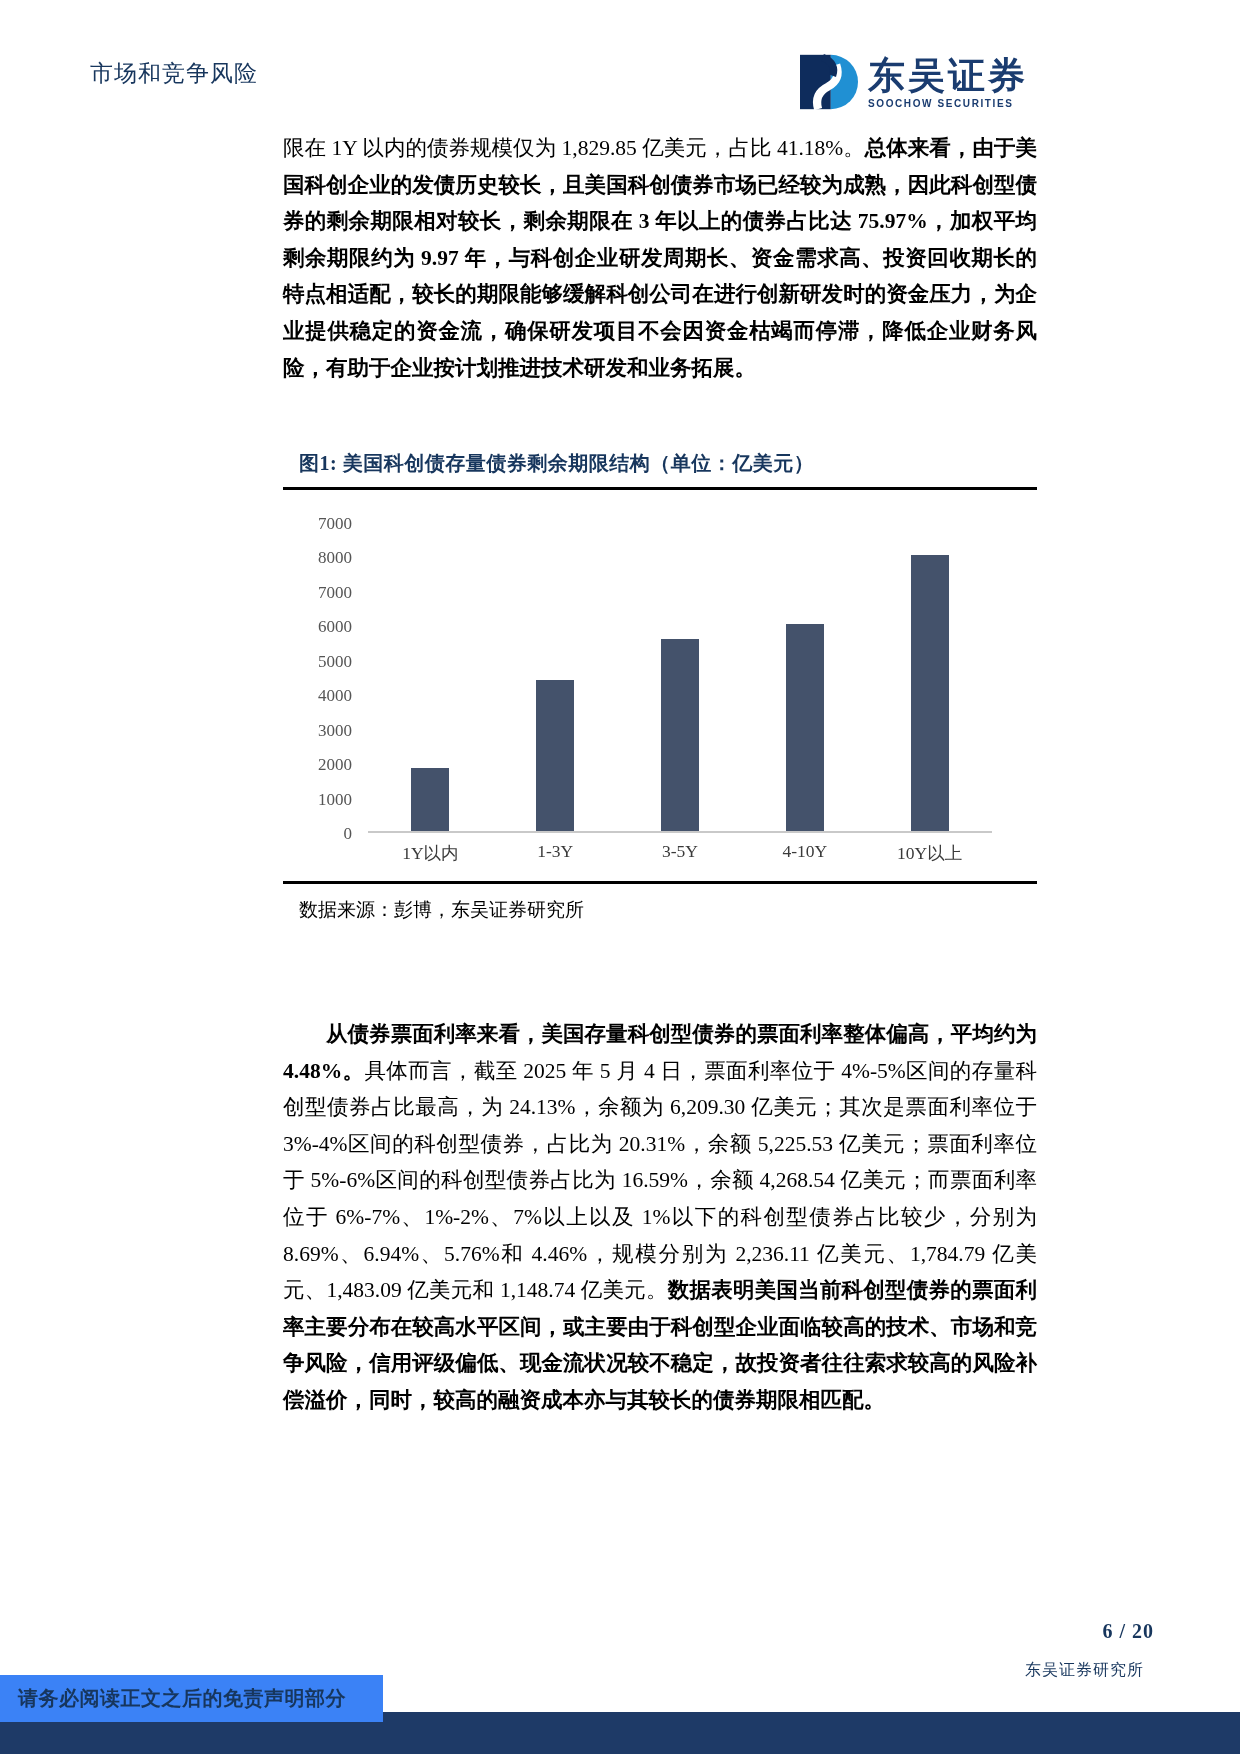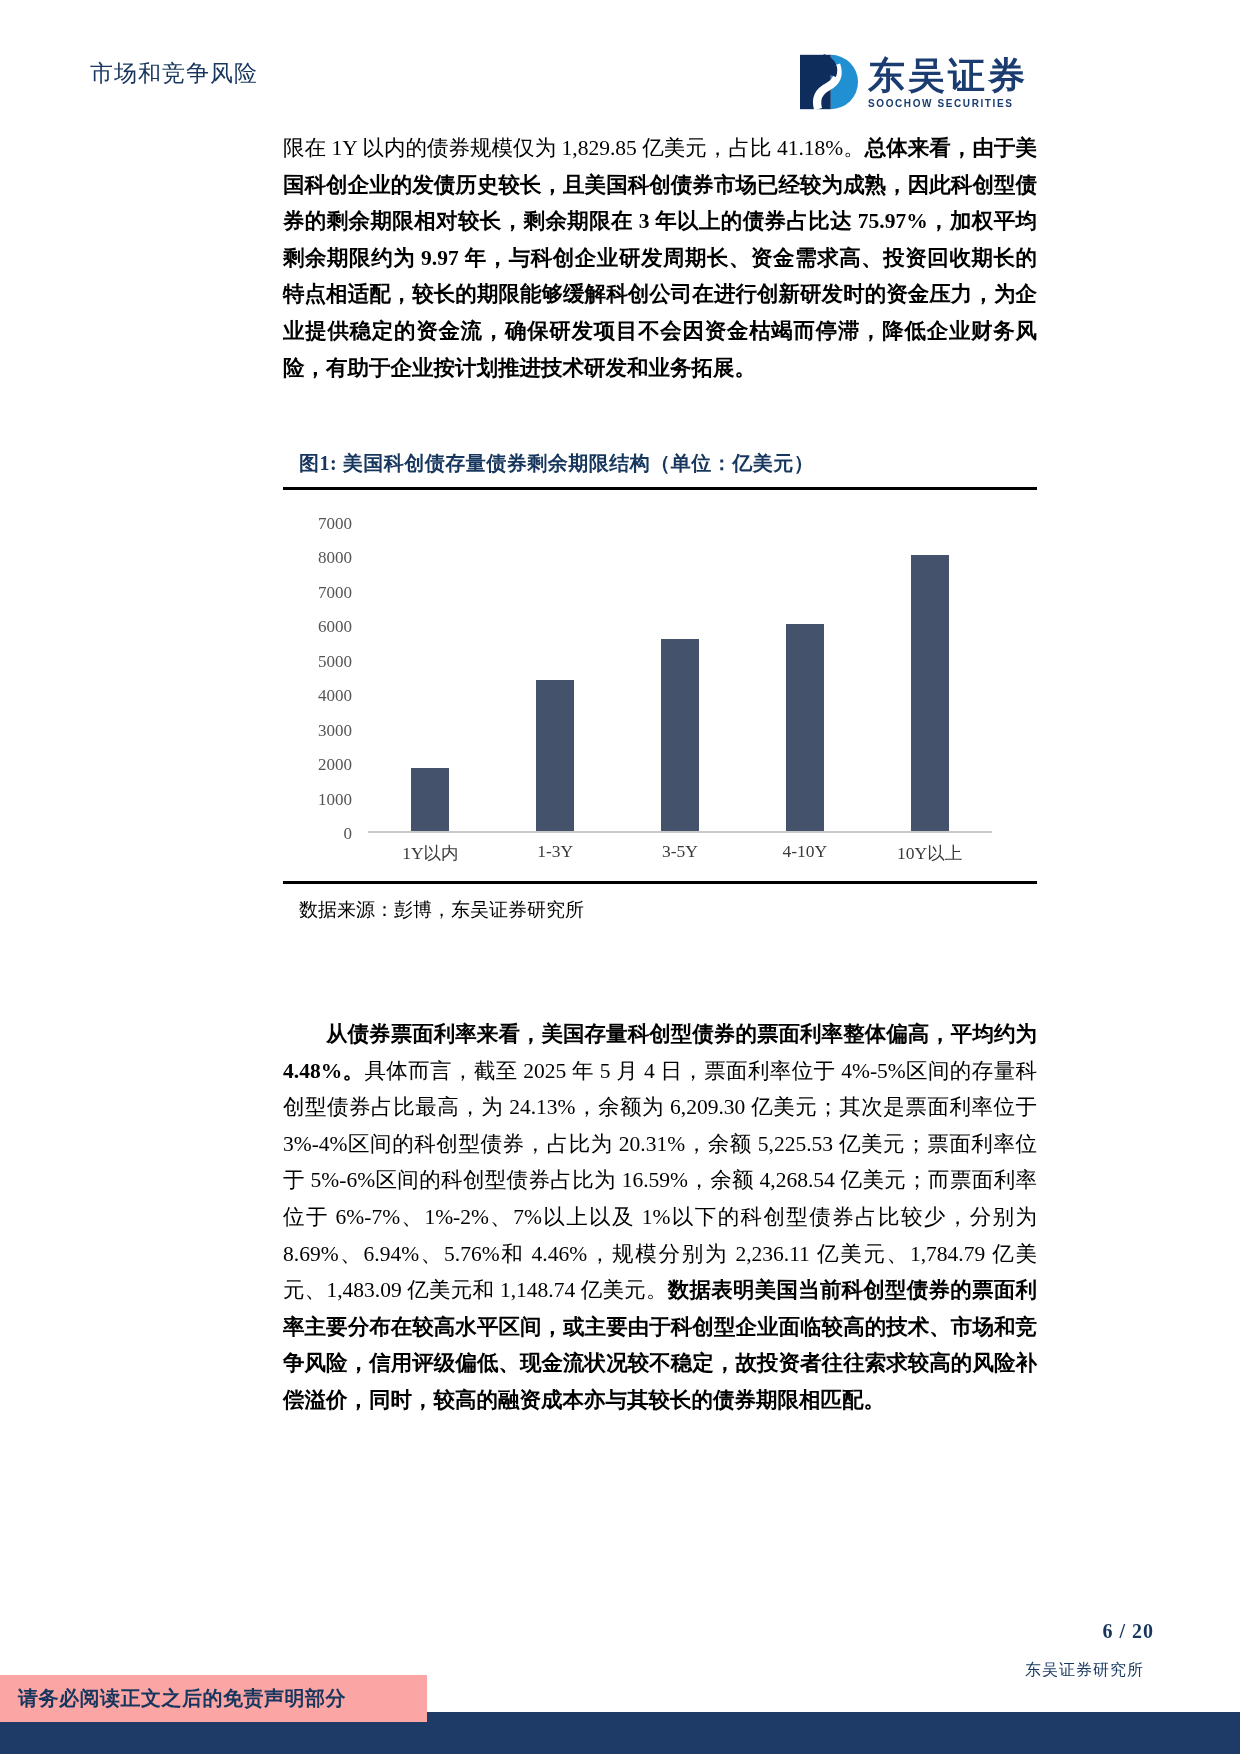--- a/index.html
+++ b/index.html
@@ -72,22 +72,22 @@
   }
   .institute {
     position:absolute; right:96px; top:1660px;
     font-size:16px; color:#17365d; letter-spacing:1px;
   }
   .bottom-bar {
     position:absolute; left:0; top:1712px; width:1240px; height:42px;
     background:#1e3a67;
   }
   .disclaimer-box {
-    position:absolute; left:0; top:1675px; width:427px; height:47px;
-    background:#fca5a5; z-index:2;
+    position:absolute; left:0; top:1675px; width:383px; height:47px;
+    background:#3b82f6; z-index:2;
     display:flex; align-items:center; padding-left:18px;
   }
   .disclaimer-box span {
     font-size:20px; font-weight:bold; color:#17365d; letter-spacing:0.5px;
   }
 </style>
 </head>
 <body>
 
 <div class="page">

